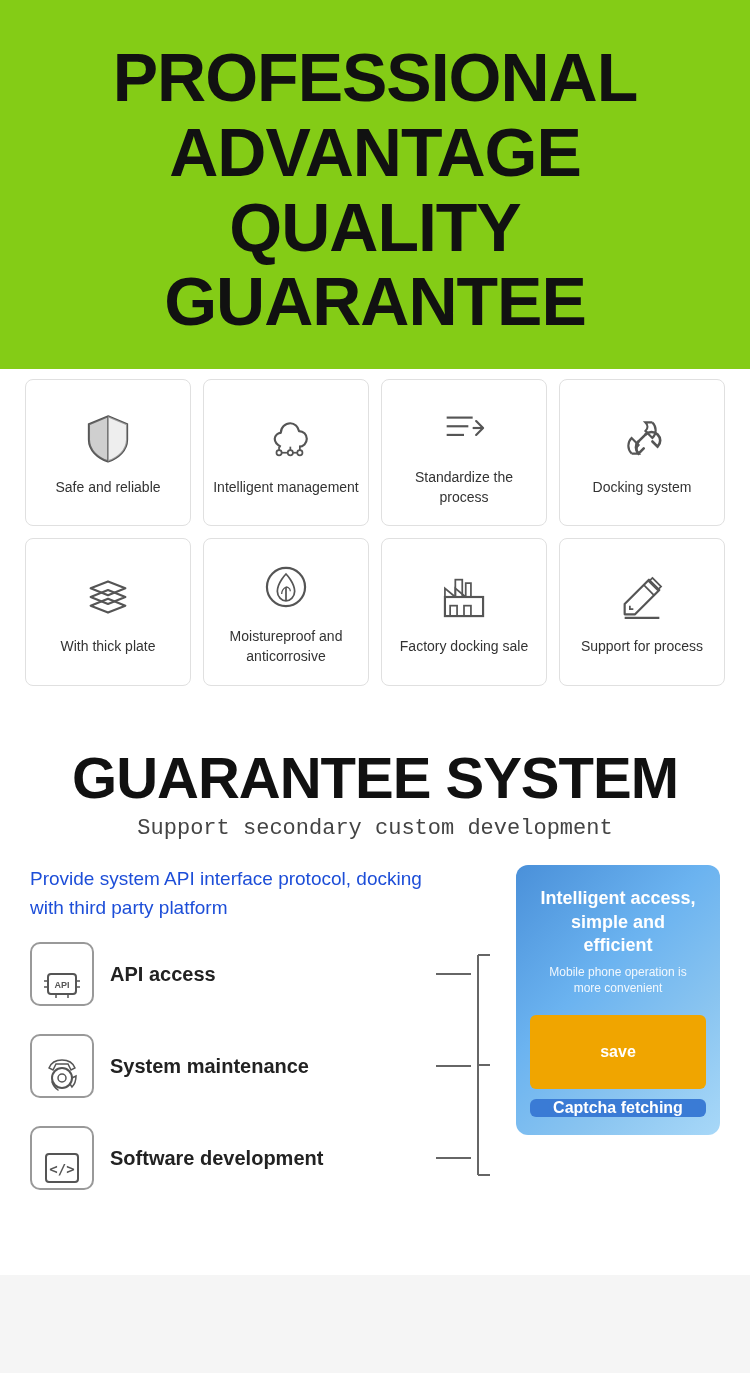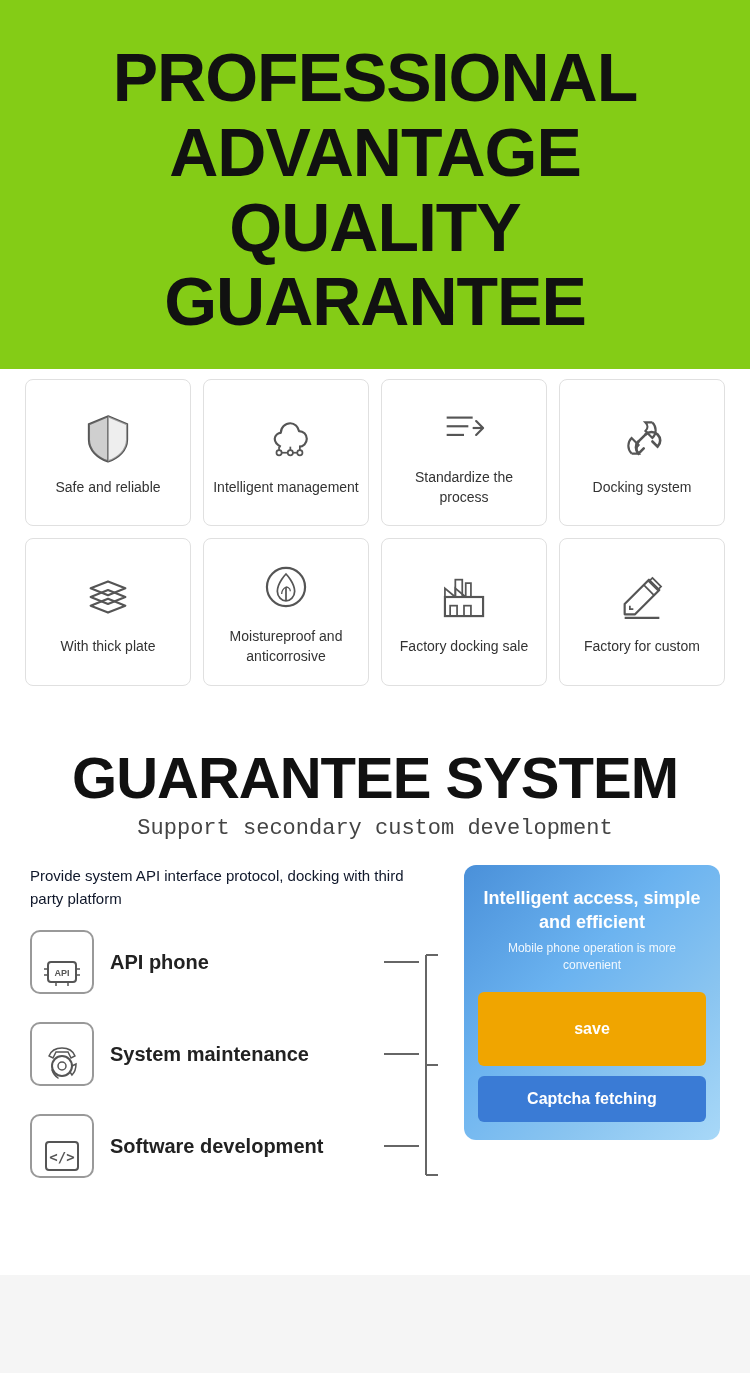--- a/index.html
+++ b/index.html
@@ -89,22 +89,22 @@
     .software-content {
       display: flex;
       gap: 20px;
       margin-top: 24px;
       align-items: flex-start;
     }
     .software-left {
       flex: 1;
     }
     .software-desc {
-      font-size: 15px;
-      color: #0f172a;
+      font-size: 19px;
+      color: #1d4ed8;
       line-height: 1.5;
       margin-bottom: 20px;
     }
     .software-item {
       display: flex;
       align-items: center;
       gap: 16px;
       margin-bottom: 28px;
       position: relative;
     }
@@ -122,21 +122,21 @@
     }
     .software-item-label {
       font-size: 20px;
       font-weight: bold;
       color: #222;
       line-height: 1.3;
     }
 
     
     .software-right {
-      width: 256px;
+      width: 204px;
       flex-shrink: 0;
     }
     .phone-panel {
       background: linear-gradient(135deg, #4a90d9 0%, #6bb3f0 40%, #89c4f0 70%, #a8d8f8 100%);
       border-radius: 12px;
       padding: 0;
       overflow: hidden;
     }
     .phone-panel-top {
       padding: 22px 18px 18px;
@@ -170,21 +170,20 @@
       font-weight: bold;
       text-align: center;
       cursor: pointer;
       width: 100%;
     }
     .btn-captcha {
       background: #3a7bd5;
       color: #fff;
       border: none;
       border-radius: 6px;
-      padding: 14px;
       font-size: 16px;
       font-weight: bold;
       text-align: center;
       cursor: pointer;
       width: 100%;
     }
   </style>
 </head>
 <body>
 
@@ -287,21 +286,21 @@
       </div>
 
       <div class="feature-card">
         <svg class="icon-svg" viewBox="0 0 60 60" fill="none" xmlns="http://www.w3.org/2000/svg">
           <path d="M38 10 L50 22 L22 50 L10 50 L10 38 Z" stroke="#555" stroke-width="2.5" fill="none" stroke-linejoin="round"></path>
           <path d="M32 16 L44 28" stroke="#555" stroke-width="2"></path>
           <path d="M20 44 L16 44 L16 40" stroke="#555" stroke-width="2" fill="none"></path>
           <path d="M42 8 L52 18 L48 22 L38 12 Z" stroke="#555" stroke-width="2" fill="none"></path>
           <line x1="10" y1="54" x2="50" y2="54" stroke="#555" stroke-width="2.5"></line>
         </svg>
-        <span class="feature-label">Factory for custom</span>
+        <span class="feature-label">Support for process</span>
       </div>
 
     </div>
   </div>
 
   <div class="software-section">
     <div class="software-title">GUARANTEE SYSTEM</div>
     <div class="software-subtitle">Support secondary custom development</div>
 
     <div class="software-content">
@@ -315,21 +314,21 @@
               <rect x="6" y="10" width="28" height="20" rx="3" stroke="#555" stroke-width="2" fill="none"></rect>
               <text x="20" y="24" text-anchor="middle" font-size="9" font-weight="bold" fill="#555" font-family="Arial">API</text>
               <line x1="2" y1="17" x2="6" y2="17" stroke="#555" stroke-width="1.5"></line>
               <line x1="2" y1="23" x2="6" y2="23" stroke="#555" stroke-width="1.5"></line>
               <line x1="34" y1="17" x2="38" y2="17" stroke="#555" stroke-width="1.5"></line>
               <line x1="34" y1="23" x2="38" y2="23" stroke="#555" stroke-width="1.5"></line>
               <line x1="14" y1="30" x2="14" y2="34" stroke="#555" stroke-width="1.5"></line>
               <line x1="26" y1="30" x2="26" y2="34" stroke="#555" stroke-width="1.5"></line>
             </svg>
           </div>
-          <span class="software-item-label">API phone</span>
+          <span class="software-item-label">API access</span>
           <div style="position:absolute; right:-15px; top:50%; width:35px; height:2px; background:#666; transform:translateY(-50%);"></div>
         </div>
 
         <div class="software-item">
           <div class="software-item-icon">
             <svg width="40" height="40" viewBox="0 0 40 40" fill="none" xmlns="http://www.w3.org/2000/svg">
               <path d="M20 4 C26 4 31 7 33 12 L29 14 L26 8 L14 8 L11 14 L7 12 C9 7 14 4 20 4 Z" stroke="#555" stroke-width="1.5" fill="none"></path>
               <circle cx="20" cy="22" r="10" stroke="#555" stroke-width="2" fill="none"></circle>
               <circle cx="20" cy="22" r="4" stroke="#555" stroke-width="1.5" fill="none"></circle>
               <path d="M16 34 C13 32 11 29 10 26" stroke="#555" stroke-width="1.5" fill="none" stroke-linecap="round"></path>

